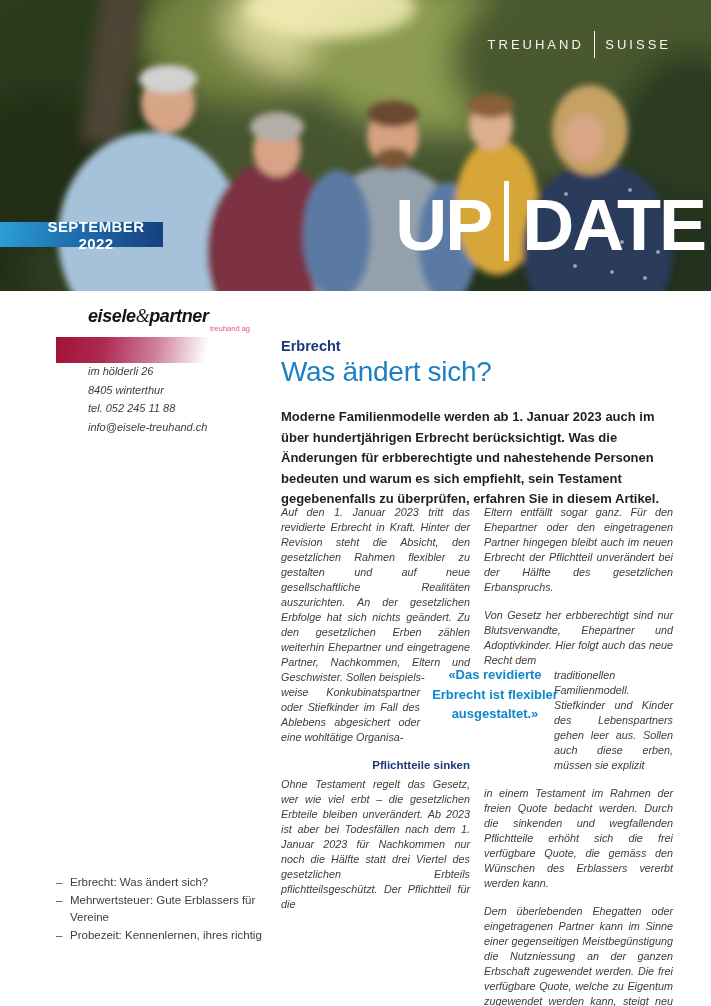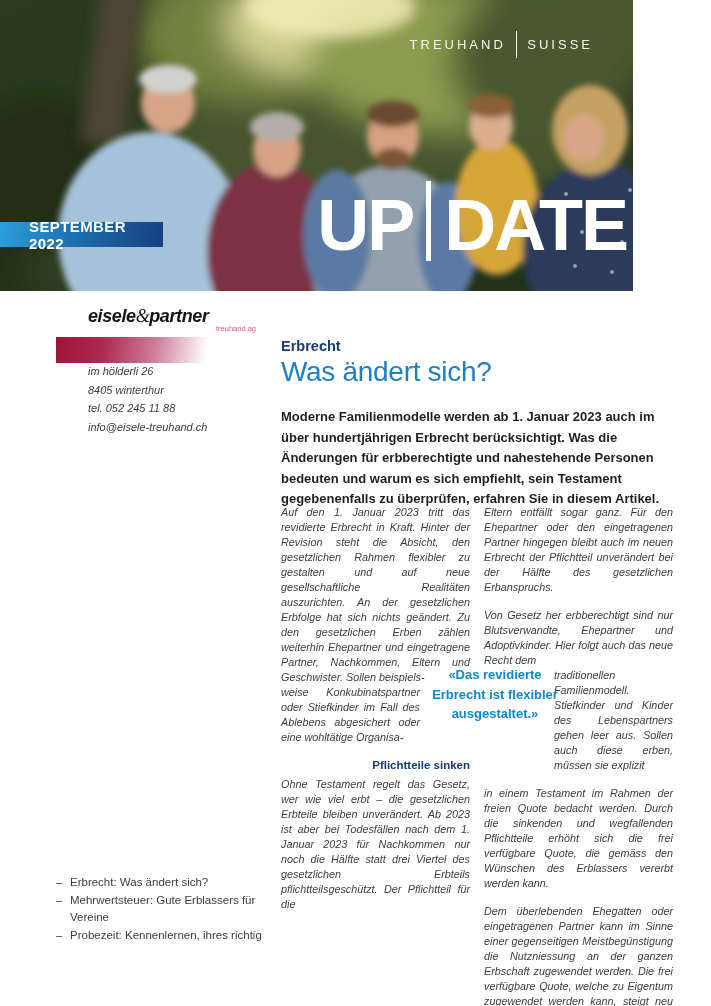--- a/index.html
+++ b/index.html
@@ -4,45 +4,45 @@
 <style>
   * { margin:0; padding:0; box-sizing:border-box; }
   html,body { background:#e8e8e8; }
   .page {
     position:relative; width:711px; height:1006px; margin:0 auto;
     background:#ffffff; overflow:hidden;
     font-family:"Liberation Sans", sans-serif; color:#3d3d3d;
   }
 
   
-  .hero { position:absolute; left:0; top:0; width:633px; height:291px; overflow:hidden; }
+  .hero { position:absolute; left:0; top:0; width:711px; height:291px; overflow:hidden; }
   .hero svg { display:block; width:711px; height:291px; }
   .brand {
     position:absolute; top:31px; right:40px; display:flex; align-items:center; gap:10px;
     color:#f6f6f2; font-size:13px; letter-spacing:3px; font-weight:400;
   }
   .brand .bar { width:1.5px; height:27px; background:#f6f6f2; }
   .masthead {
     position:absolute; right:6px; bottom:30px; display:flex; align-items:flex-end;
     color:#ffffff; font-weight:800; font-size:72px; letter-spacing:-2px; line-height:1;
   }
   .masthead .bar { width:5px; height:80px; background:#ffffff; margin:0 13px; }
   .badge {
     position:absolute; left:0; top:222px; width:163px; height:25px;
     background:linear-gradient(100deg,#2aa0da 0%,#1f6fae 45%,#173f7e 100%);
     display:flex; align-items:center; padding-left:29px;
-    color:#ffffff; font-weight:800; font-size:15px; letter-spacing:.4px;
+    color:#ffffff; font-weight:800; font-size:15px; letter-spacing:.4px;text-align:center;
   }
 
   
   .logo { position:absolute; left:56px; top:306px; width:200px; }
   .logo-name { margin-left:32px; font-style:italic; font-size:18px; color:#141414; letter-spacing:-0.4px; white-space:nowrap; }
   .logo-name .b { font-weight:800; }
   .logo-name .amp { font-weight:400; font-family:"Liberation Serif", serif; }
-  .logo-sub { margin-left:154px; margin-top:-3px; font-size:7.5px; color:#e6538f; white-space:nowrap;text-align:right; }
+  .logo-sub { margin-left:154px; margin-top:-3px; font-size:7.5px; color:#e6538f; white-space:nowrap; }
   .logo-bar {
     margin-top:4px; width:170px; height:26px;
     background:linear-gradient(100deg,#a01335 0%,#ad2a52 28%,#cf7d9b 58%,#ffffff 88%);
   }
   .address { position:absolute; left:88px; top:362px; font-style:italic; font-size:11px; line-height:18.5px; color:#3c3c3c; }
   .inhalt { position:absolute; left:56px; top:874px; width:215px; }
   .inhalt-title { font-size:13px; font-weight:800; color:#1a3a78; margin-bottom:5px; }
   .inhalt-item { display:flex; font-size:11.5px; line-height:17.5px; color:#3d3d3d; }
   .inhalt-item .bullet { width:14px; flex:0 0 14px; }
 

